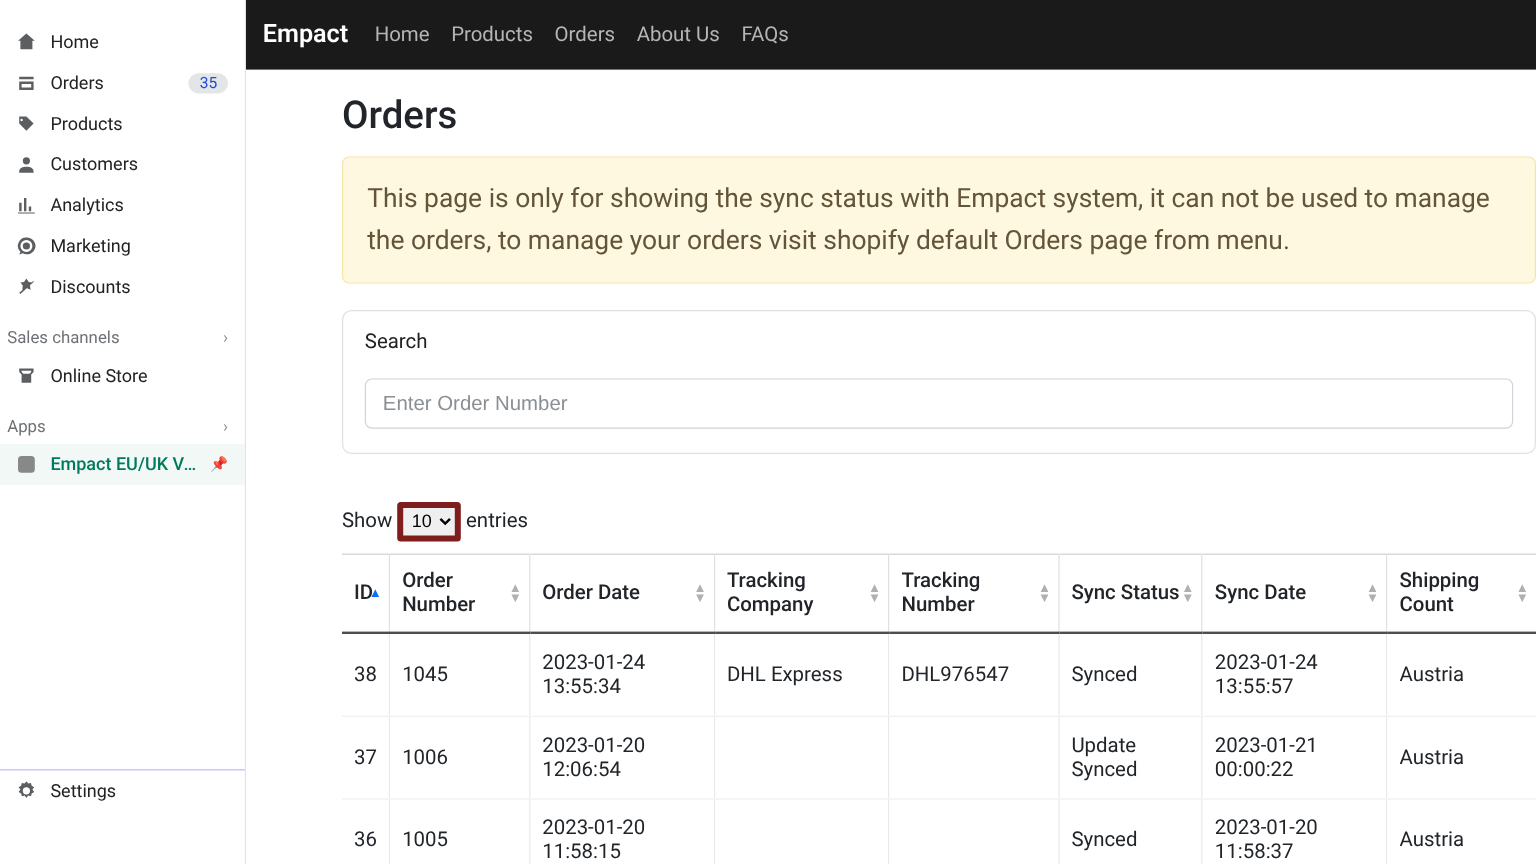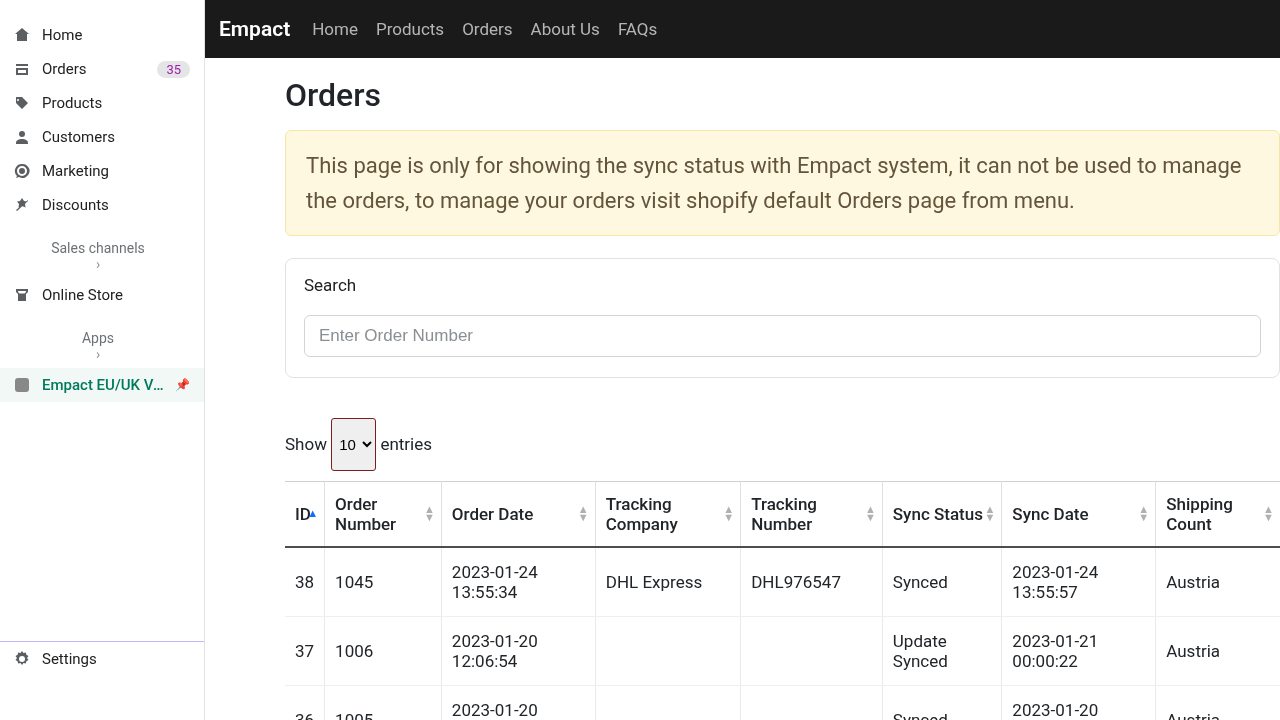--- a/index.html
+++ b/index.html
@@ -1,41 +1,41 @@
 <!DOCTYPE html>
 <html><head>
 <meta charset="utf-8">
 <style>
 * { box-sizing: border-box; margin: 0; padding: 0; }
 body { font-family: -apple-system, BlinkMacSystemFont, "Segoe UI", Roboto, sans-serif; font-size: 14px; color: #212529; overflow: hidden; }
 .app { display: flex; width: 1280px; height: 720px; border-radius: 29px; }
 .sidebar { width: 205px; border-right: 1px solid #e1e3e5; display: flex; flex-direction: column; padding-top: 18px; }
 .side-item { display: flex; align-items: center; padding: 8px 14px; cursor: pointer; font-size: 15px; color: #202223; }
 .side-item .icon { width: 16px; height: 16px; margin-right: 12px; display: flex; align-items: center; justify-content: center; color: #5c5f62; }
-.side-item .badge { margin-left: auto; background: #e4e5e7; border-radius: 10px; padding: 1px 9px; font-size: 13px; color: #a21caf; }
+.side-item .badge { margin-left: auto; background: #e4e5e7; border-radius: 10px; padding: 1px 9px; font-size: 13px; color: #1d4ed8; }
 .side-item.active { background: #f1f8f5; color: #007a5c; font-weight: 500; }
 .side-item.active .label { color: #007a5c; text-overflow: ellipsis; overflow: hidden; white-space: nowrap; max-width: 130px; }
 .side-item .pin { margin-left: auto; color: #6d7175; font-size: 12px; }
-.side-section { padding: 18px 14px 6px 6px; display: flex; align-items: center; justify-content: space-between; font-size: 14px; color: #6d7175; cursor: pointer; flex-direction: column; }
+.side-section { padding: 18px 14px 6px 6px; display: flex; align-items: center; justify-content: space-between; font-size: 14px; color: #6d7175; cursor: pointer; }
 .side-chevron { color: #8c9196; font-size: 14px; }
 .sidebar-bottom { margin-top: auto; border-top: 1px solid #c4b5fd; padding-bottom: 44px; }
 .main { flex: 1; display: flex; flex-direction: column; overflow: hidden; }
 .topbar { background: #1a1a1a; color: #cfcfcf; display: flex; align-items: center; padding: 0 14px; height: 58px; }
 .topbar .brand { color: #fff; font-weight: 600; font-size: 21px; margin-right: 22px; }
 .topbar .nav-link { color: #b5b5b5; font-size: 17px; margin-right: 18px; cursor: pointer; }
 .topbar .logout-btn { background: #fff; color: #212529; border: 1px solid #fff; border-radius: 6px; padding: 10px 18px; font-size: 17px; cursor: pointer; margin-left: 40px; }
 .content { flex: 1; overflow: auto; padding: 18px 0 0 80px; }
 .page-title { font-size: 32px; font-weight: 500; margin-bottom: 16px; }
 .alert { background: #fff8e1; border: 1px solid #f5e6a8; border-radius: 6px; padding: 17px 20px; font-size: 22px; color: #63553a; line-height: 1.6; margin-bottom: 22px; }
 .search-card { background: #fff; border: 1px solid #dee2e6; border-radius: 8px; padding: 16px 18px 20px; margin-bottom: 40px; }
 .search-label { font-size: 17px; margin-bottom: 20px; display: block; color: #202223; }
 .search-input { width: 100%; border: 1px solid #ced4da; border-radius: 6px; padding: 10px 14px; font-size: 17px; color: #6c757d; }
 .search-input::placeholder { color: #8a8f94; }
 .length-ctrl { font-size: 17px; margin-bottom: 10px; }
-.length-ctrl select { border: 1px solid #7f1d1d; border-radius: 3px; padding: 16px 3px; font-size: 15px; }
+.length-ctrl select { border: 5px solid #7f1d1d; border-radius: 3px; padding: 2px 3px; font-size: 15px; }
 .tbl { width: 100%; border-collapse: collapse; border-top: 1px solid #d0d0d0; }
 .tbl th { text-align: left; padding: 12px 10px; font-weight: 500; font-size: 17px; border-bottom: 2px solid #4d4d4d; border-left: 1px solid #e0e0e0; position: relative; color: #212529; }
 .tbl th:first-child { border-left: none; }
 .tbl th .sort { color: #b0b0b0; font-size: 11px; margin-left: 4px; vertical-align: middle; position: absolute; right: 6px; top: 50%; transform: translateY(-50%); line-height: 8px; }
 .tbl th.sorted .sort-asc { color: #0d6efd; }
 .tbl td { padding: 14px 10px; font-size: 17px; border-left: 1px solid #e9e9e9; border-bottom: 1px solid #efefef; color: #212529; }
 .tbl td:first-child { border-left: none; }
 .tbl tbody tr:nth-child(even) { }
 .icon svg { width: 16px; height: 16px; fill: currentColor; }
 </style>
@@ -74,20 +74,28 @@
           <span class="icon">
             <svg viewBox="0 0 16 16">
               <path d="M8 8a3 3 0 100-6 3 3 0 000 6zm-6 6c0-3 3-4 6-4s6 1 6 4v1H2v-1z"></path>
             </svg>
           </span>
           <span class="label">Customers</span>
         </div>
         <div class="side-item">
           <span class="icon">
             <svg viewBox="0 0 16 16">
+              <path d="M2 13h2V6H2v7zm4 0h2V2H6v11zm4 0h2V9h-2v4zm4 0h0z M1 14h14v1H1z"></path>
+            </svg>
+          </span>
+          <span class="label">Analytics</span>
+        </div>
+        <div class="side-item">
+          <span class="icon">
+            <svg viewBox="0 0 16 16">
               <path d="M8 1a7 7 0 00-5 12l-1 2 3-1a7 7 0 103-13zM8 3a5 5 0 110 10A5 5 0 018 3zm0 2a3 3 0 100 6 3 3 0 000-6z"></path>
             </svg>
           </span>
           <span class="label">Marketing</span>
         </div>
         <div class="side-item">
           <span class="icon">
             <svg viewBox="0 0 16 16">
               <path d="M8 1l2 3 3 .5-2 2.5.5 3.5L8 9l-3.5 1.5L5 7 3 4.5 6 4l2-3zM2 13l12-10v1L3 14z"></path>
             </svg>

